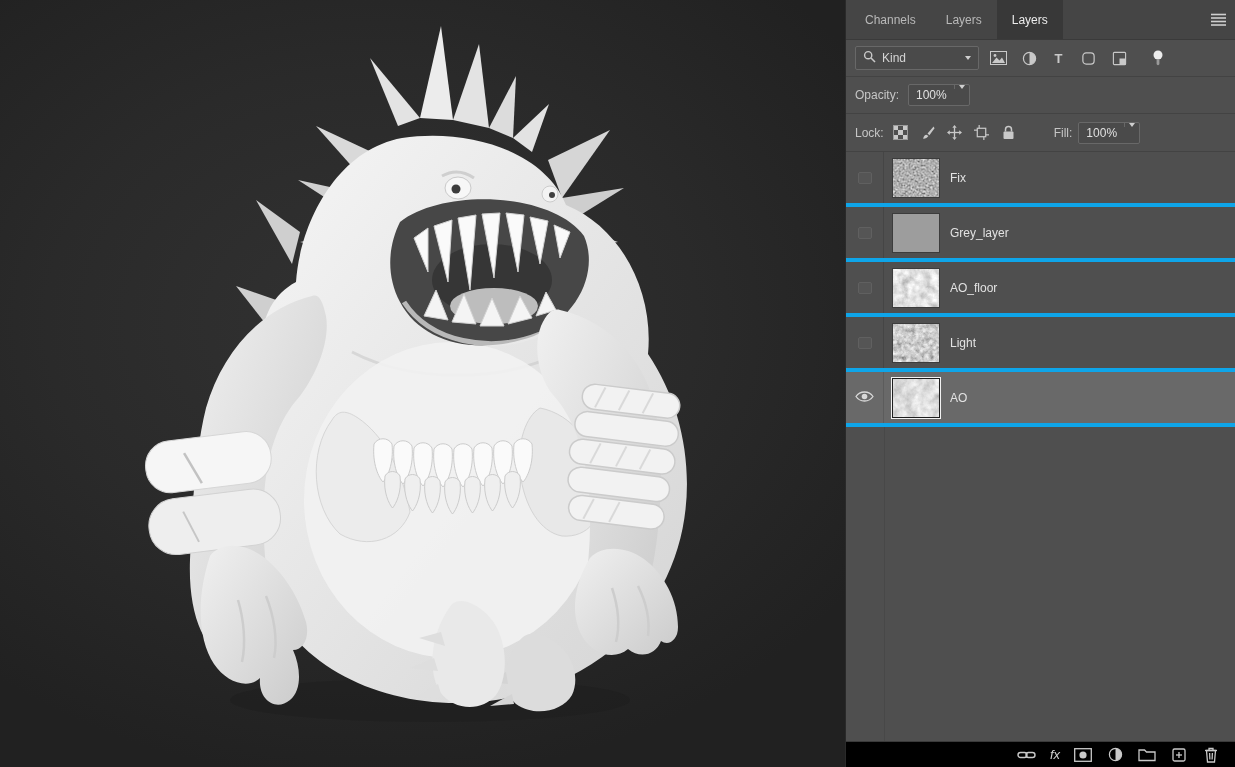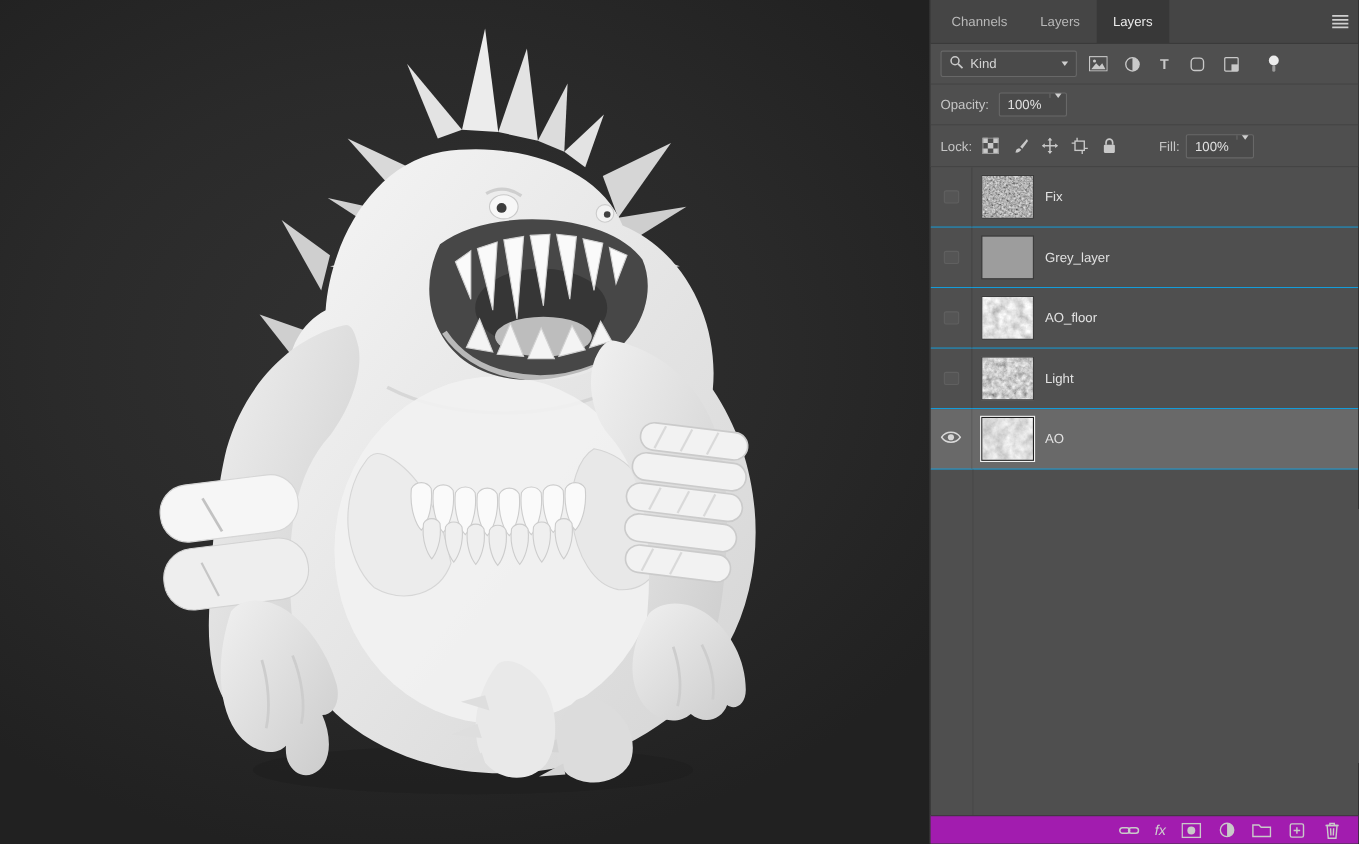--- a/index.html
+++ b/index.html
@@ -33,34 +33,34 @@
   .valbox{display:flex;align-items:flex-start;border:1px solid #686868;border-radius:2px;height:22px;background:#4a4a4a}
   .valbox .val{padding:3px 7px;color:#e0e0e0}
   .valbox .chev-seg{width:15px;border-left:1px solid #686868;display:flex;align-items:center;justify-content:center}
   .icon-btn{width:24px;height:22px;display:flex;align-items:center;justify-content:center;border-radius:2px}
   .icon-btn.small{width:21px}
   .type-glyph{font-weight:bold;font-size:13px;color:#c9c9c9}
   .fill-lbl{margin-left:29px}
 
   
   .layers-area{flex:1;display:flex;flex-direction:column;overflow:hidden}
-  .layer-row{height:55px;display:flex;align-items:center;border-bottom:1px solid #0ea5e9;background:#4f4f4f;flex:none}
+  .layer-row{height:55px;display:flex;align-items:center;border-bottom:4px solid #0ea5e9;background:#4f4f4f;flex:none}
   .layer-row.selected{background:#696969}
   .vis-well{width:38px;align-self:stretch;display:flex;align-items:center;justify-content:center;border-right:1px solid #454545;flex:none}
   .layer-row.selected .vis-well{border-right-color:#5c5c5c}
   .vis-empty{width:14px;height:12px;border:1px solid #606060;border-radius:2px;background:#555}
   .thumb{width:48px;height:40px;margin-left:8px;border:1px solid #3c3c3c;background:#8a8a8a;overflow:hidden;flex:none}
   .layer-row.selected .thumb{outline:1.5px solid #f2f2f2;border-color:#1e1e1e}
   .solid-thumb{width:100%;height:100%;background:#9d9d9d}
   .lname{margin-left:10px;color:#e2e2e2}
   .list-filler{flex:1;position:relative;background:#4f4f4f}
   .list-filler .vline{position:absolute;left:38px;top:0;bottom:0;width:1px;background:#484848}
 
   
-  .footer{height:26px;background:#a21caf;border-top:1px solid #3a3a3a;display:flex;align-items:center;justify-content:flex-end;gap:12px;padding:0 14px;flex:none}
+  .footer{height:26px;background:#000000;border-top:1px solid #3a3a3a;display:flex;align-items:center;justify-content:flex-end;gap:12px;padding:0 14px;flex:none}
   .f-icon{display:flex;align-items:center;justify-content:center;width:20px;height:18px}
   .f-fx{font-style:italic;font-size:13px;color:#cfcfcf;padding:0 1px}
 </style>
 </head>
 <body>
 
 <svg width="0" height="0" style="position:absolute" aria-hidden="true">
   <defs>
     <filter id="t-fix" x="0" y="0" width="100%" height="100%">
       <feTurbulence type="fractalNoise" baseFrequency="0.5" numOctaves="3" seed="4"></feTurbulence>

